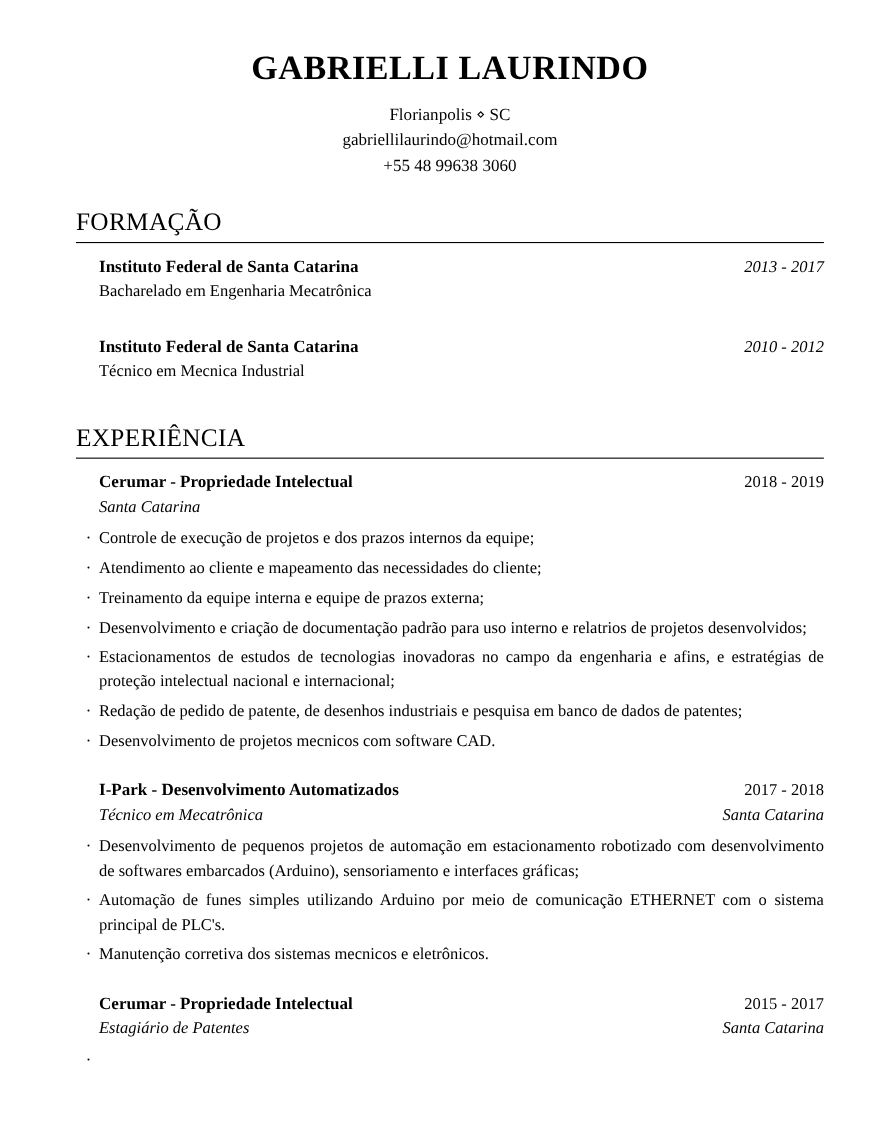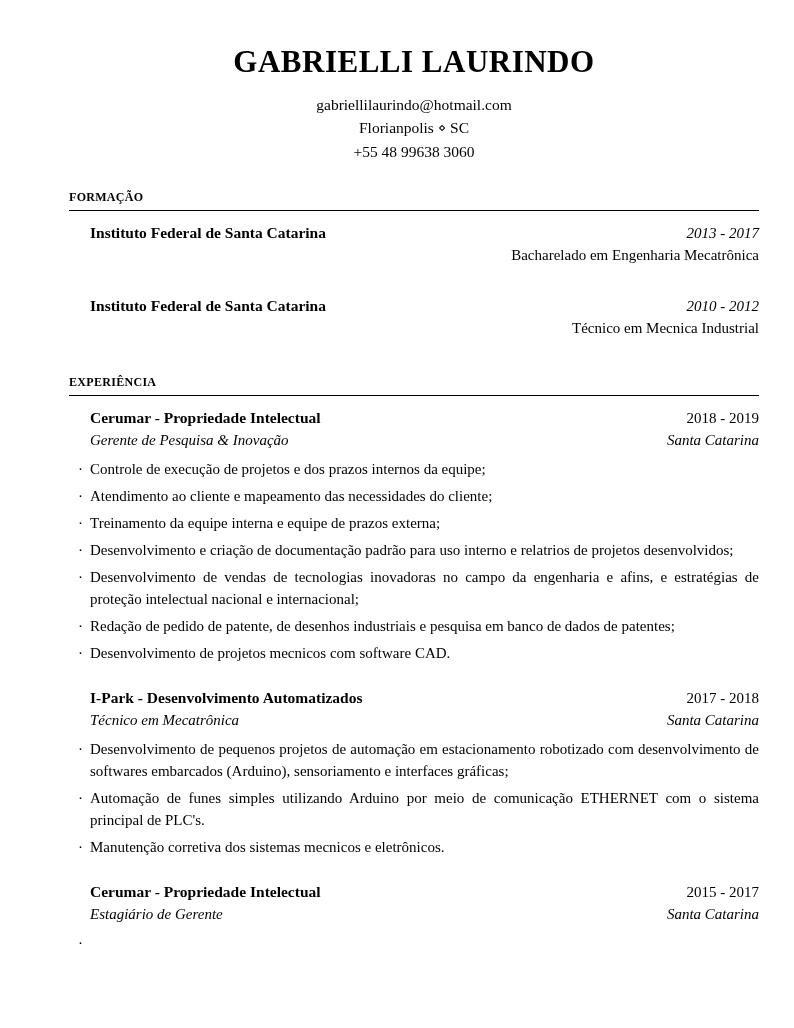--- a/index.html
+++ b/index.html
@@ -4,21 +4,21 @@
 <style>
   * { margin: 0; padding: 0; box-sizing: border-box; }
   html, body { background: #ffffff; }
   body {
     width: 794px; height: 1028px;
     color: #000000;
     font-family: "Liberation Serif", "DejaVu Serif", serif;
     font-size: 15px;
     overflow: hidden;
   }
-  .page { padding: 36px 35px 0 69px; }
+  .page { padding: 36px 45px 0 69px; }
 
   
   .name {
     text-align: center;
     font-size: 31px;
     font-weight: bold;
     letter-spacing: 0.5px;
     margin-top: 8px;
   }
   .contact-block { margin-top: 13px; }
@@ -26,60 +26,60 @@
     text-align: center;
     font-size: 15.5px;
     line-height: 23px;
   }
   .diamond { font-size: 13px; padding: 0 4px; position: relative; top: -1px; }
 
   
   .section { margin-top: 27px; }
   .section-exp { margin-top: 36px; }
   .section-title {
-    font-size: 12px;
-    font-weight: bold;
+    font-size: 23px;
+    font-weight: normal;
     letter-spacing: 0.3px;
     padding-bottom: 5px;
     border-bottom: 1.3px solid #000;
   }
   .entries { padding: 11px 0 0 21px; }
 
   .row { display: flex; justify-content: space-between; align-items: center; line-height: 22px; }
   .entry-title { font-weight: bold; font-size: 15.5px; }
   .italic { font-style: italic; }
   .dates { font-size: 15px; white-space: nowrap; }
 
   .edu-entry { margin-bottom: 29px; }
   .edu-entry:last-child { margin-bottom: 0; }
-  .subtitle-line { line-height: 22px; text-align: right; }
+  .subtitle-line { line-height: 22px; }
 
   .job { margin-bottom: 23px; }
   .job:last-child { margin-bottom: 0; }
   .bullets { list-style: none; margin-top: 7px; }
   .bullet {
     position: relative;
     line-height: 22px;
     margin-top: 5px;
     text-align: justify;
   }
   .bullet .dot { position: absolute; left: -12px; }
 </style>
 </head>
 <body>
 
 <div class="page">
 
   <header>
     <h1 class="name">GABRIELLI LAURINDO</h1>
     <div class="contact-block">
-      <div class="contact-line">gabriellilaurindo@hotmail.com</div>
       <div class="contact-line">
         <span>Florianpolis</span><span class="diamond">⋄</span><span>SC</span>
       </div>
+      <div class="contact-line">gabriellilaurindo@hotmail.com</div>
       <div class="contact-line">+55 48 99638 3060</div>
     </div>
   </header>
 
   <section class="section">
     <h2 class="section-title">FORMAÇÃO</h2>
     <div class="entries">
 
         <div class="edu-entry">
           <div class="row">
@@ -102,21 +102,20 @@
   <section class="section section-exp">
     <h2 class="section-title">EXPERIÊNCIA</h2>
     <div class="entries">
 
         <div class="job">
           <div class="row">
             <span class="entry-title">Cerumar - Propriedade Intelectual</span>
             <span class="dates">2018 - 2019</span>
           </div>
           <div class="row">
-            <span class="italic">Gerente de Pesquisa &amp; Inovação</span>
             <span class="dates italic">Santa Catarina</span>
           </div>
           <ul class="bullets">
 
               <li class="bullet">
                 <span class="dot">·</span>
                 <span>Controle de execução de projetos e dos prazos internos da equipe;</span>
               </li>
 
               <li class="bullet">
@@ -129,21 +128,21 @@
                 <span>Treinamento da equipe interna e equipe de prazos externa;</span>
               </li>
 
               <li class="bullet">
                 <span class="dot">·</span>
                 <span>Desenvolvimento e criação de documentação padrão para uso interno e relatrios de projetos desenvolvidos;</span>
               </li>
 
               <li class="bullet">
                 <span class="dot">·</span>
-                <span>Desenvolvimento de vendas de tecnologias inovadoras no campo da engenharia e afins, e estratégias de proteção intelectual nacional e internacional;</span>
+                <span>Estacionamentos de estudos de tecnologias inovadoras no campo da engenharia e afins, e estratégias de proteção intelectual nacional e internacional;</span>
               </li>
 
               <li class="bullet">
                 <span class="dot">·</span>
                 <span>Redação de pedido de patente, de desenhos industriais e pesquisa em banco de dados de patentes;</span>
               </li>
 
               <li class="bullet">
                 <span class="dot">·</span>
                 <span>Desenvolvimento de projetos mecnicos com software CAD.</span>
@@ -178,21 +177,21 @@
               </li>
             </ul>
         </div>
 
         <div class="job">
           <div class="row">
             <span class="entry-title">Cerumar - Propriedade Intelectual</span>
             <span class="dates">2015 - 2017</span>
           </div>
           <div class="row">
-            <span class="italic">Estagiário de Gerente</span>
+            <span class="italic">Estagiário de Patentes</span>
             <span class="dates italic">Santa Catarina</span>
           </div>
           <ul class="bullets">
 
               <li class="bullet">
                 <span class="dot">·</span>
               </li>
             </ul>
         </div>
 

